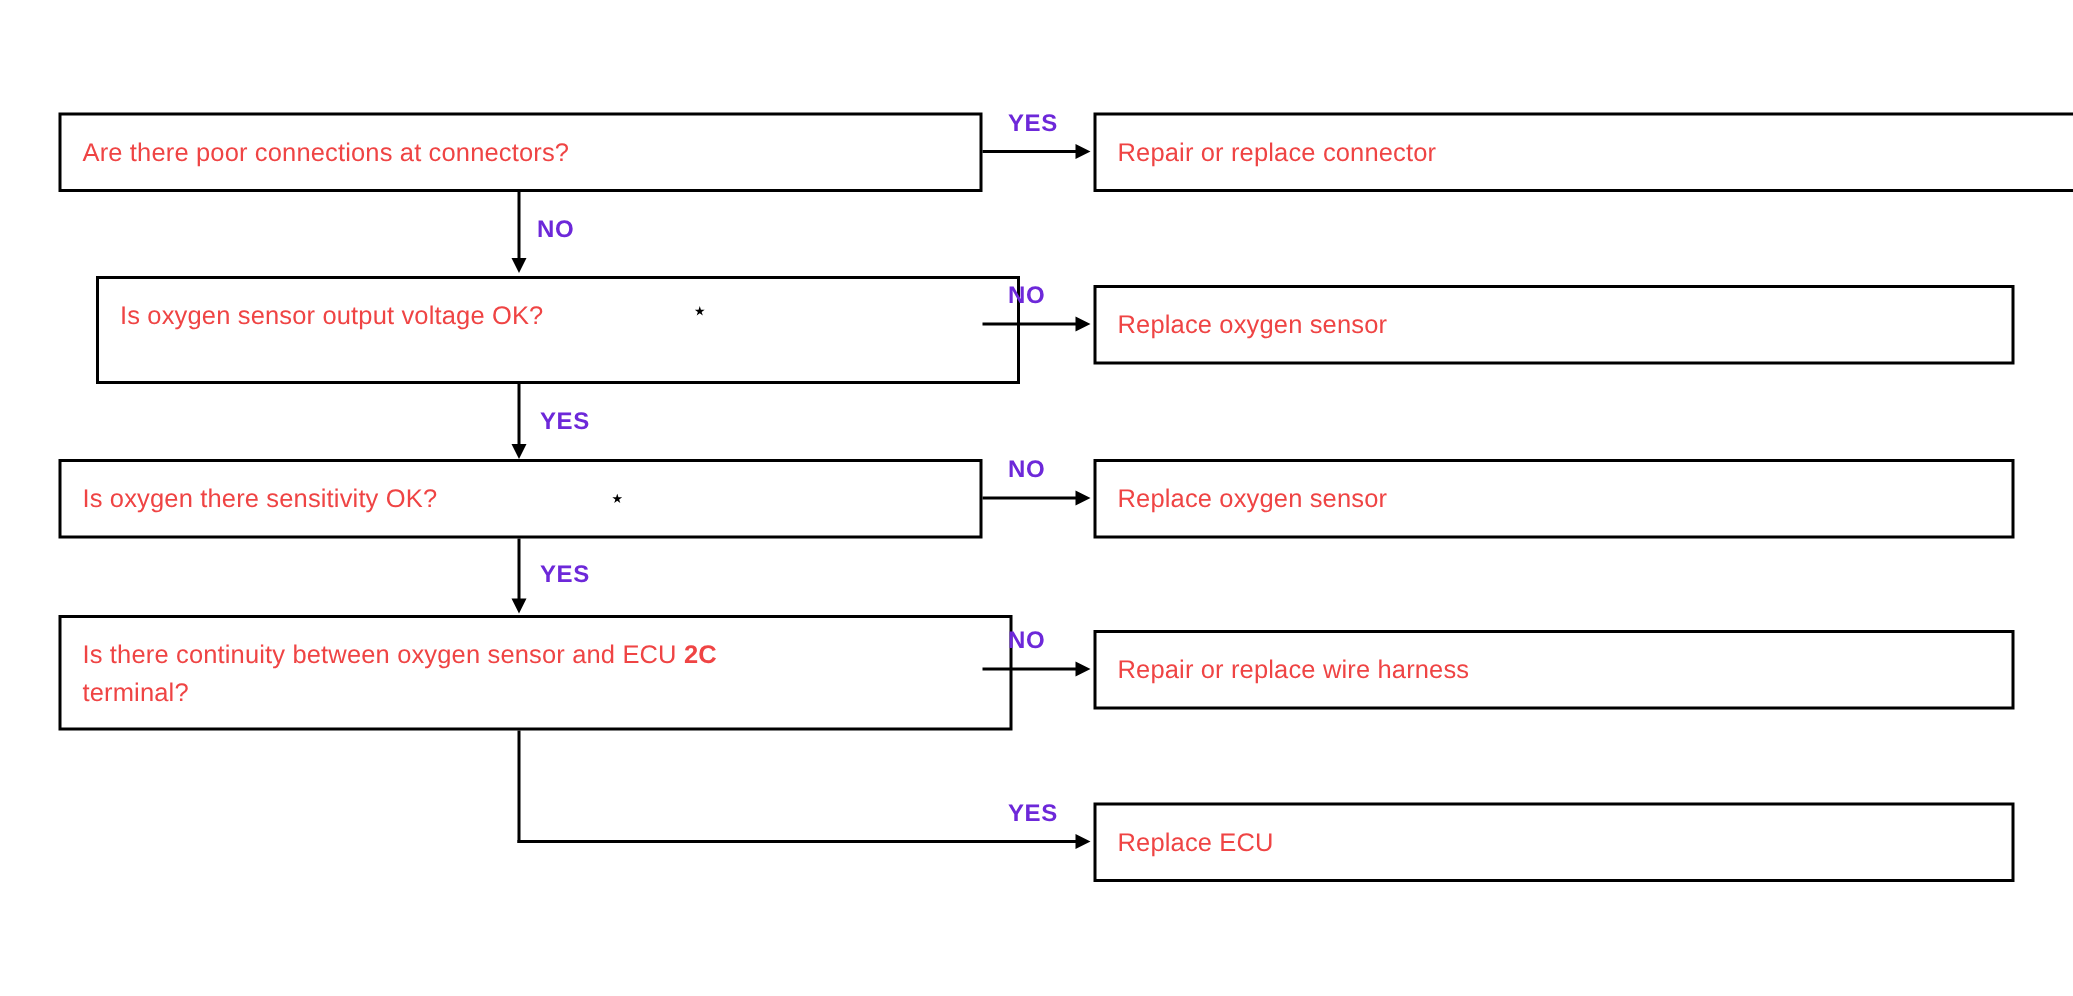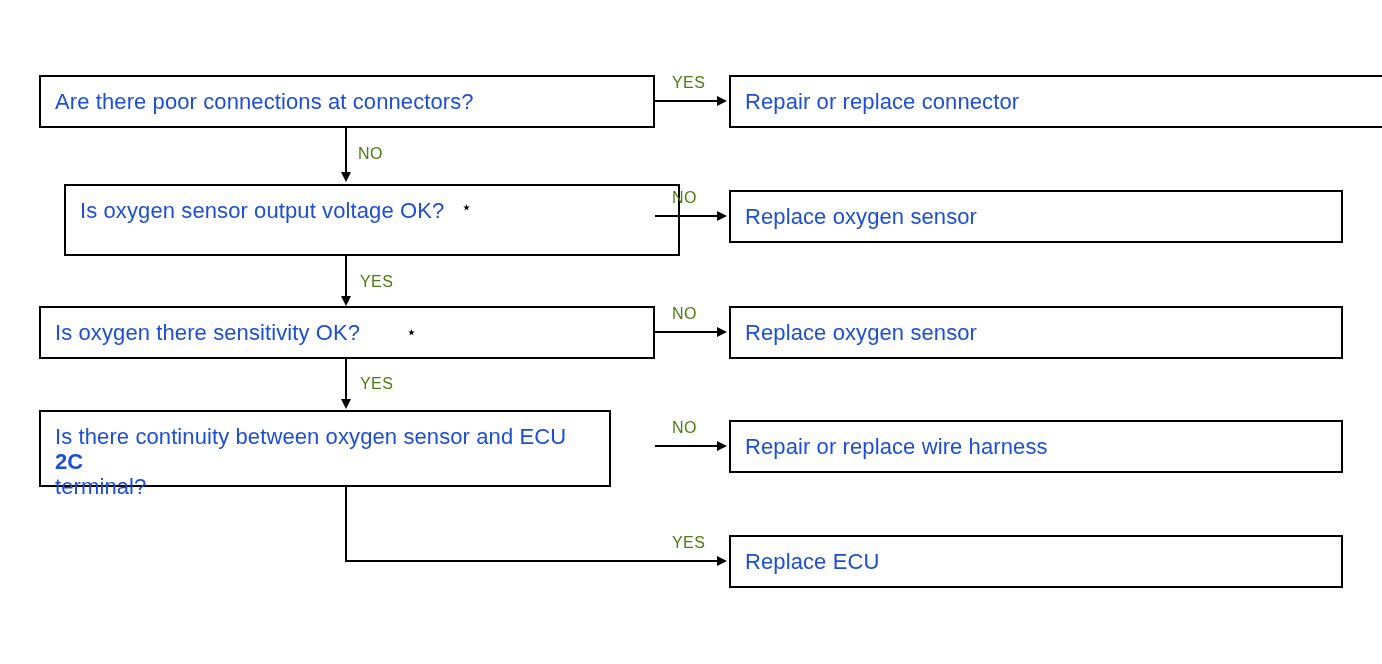--- a/index.html
+++ b/index.html
@@ -23,23 +23,23 @@
   .node {
     position: absolute;
     box-sizing: border-box;
     border: 2px solid #000000;
     background: #ffffff;
   }
   .node .node-text {
     position: absolute;
     left: 14px;
     right: 10px;
-    font-size: 22px;
+    font-size: 17px;
     line-height: 25px;
-    color: #1d4ed8;
+    color: #ef4444;
     letter-spacing: 0.1px;
     white-space: pre-wrap;
   }
   .node.single .node-text {
     top: 12px;
   }
   .node.tall .node-text {
     top: 12px;
   }
   .node .node-text b {
@@ -92,22 +92,22 @@
     width: 0; height: 0;
     border-left: 5px solid transparent;
     border-right: 5px solid transparent;
     border-top: 10px solid #000000;
   }
 
   
   .edge-label {
     position: absolute;
     font-size: 16px;
-    font-weight: normal;
-    color: #4d7c0f;
+    font-weight: bold;
+    color: #6d28d9;
     letter-spacing: 0.4px;
     line-height: 18px;
     white-space: nowrap;
   }
 </style>
 </head>
 <body>
 
 <div id="canvas">
 
@@ -118,21 +118,21 @@
   <div class="node tall" style="left:39px; top:184px; width:616px; height:72px;margin-left:25px;">
     <div class="node-text">Is oxygen sensor output voltage OK?</div>
   </div>
   <span class="star" style="left:463px; top:204px;"></span>
 
   <div class="node single" style="left:39px; top:306px; width:616px; height:53px;">
     <div class="node-text">Is oxygen there sensitivity OK?</div>
   </div>
   <span class="star" style="left:408px; top:329px;"></span>
 
-  <div class="node tall" style="left:39px; top:410px; width:572px; height:77px;">
+  <div class="node tall" style="left:39px; top:410px; width:636px; height:77px;">
     <div class="node-text"><span>Is there continuity between oxygen sensor and ECU </span><b>2C</b><span>
 terminal?</span></div>
   </div>
 
   <div class="node single" style="left:729px; top:75px; width:704px; height:53px;">
     <div class="node-text">Repair or replace connector</div>
   </div>
 
   <div class="node single" style="left:729px; top:190px; width:614px; height:53px;">
     <div class="node-text">Replace oxygen sensor</div>

